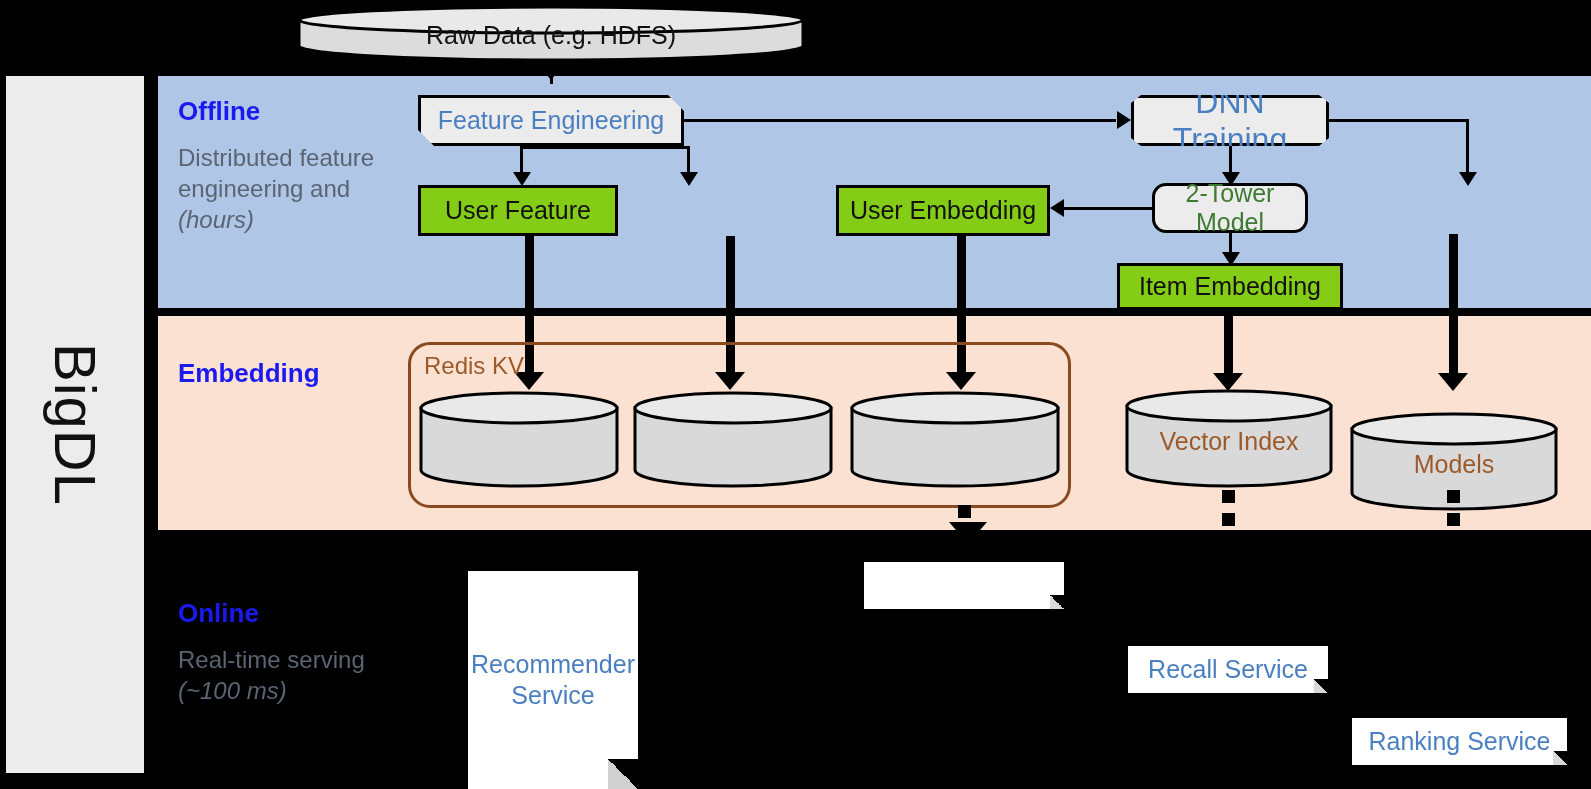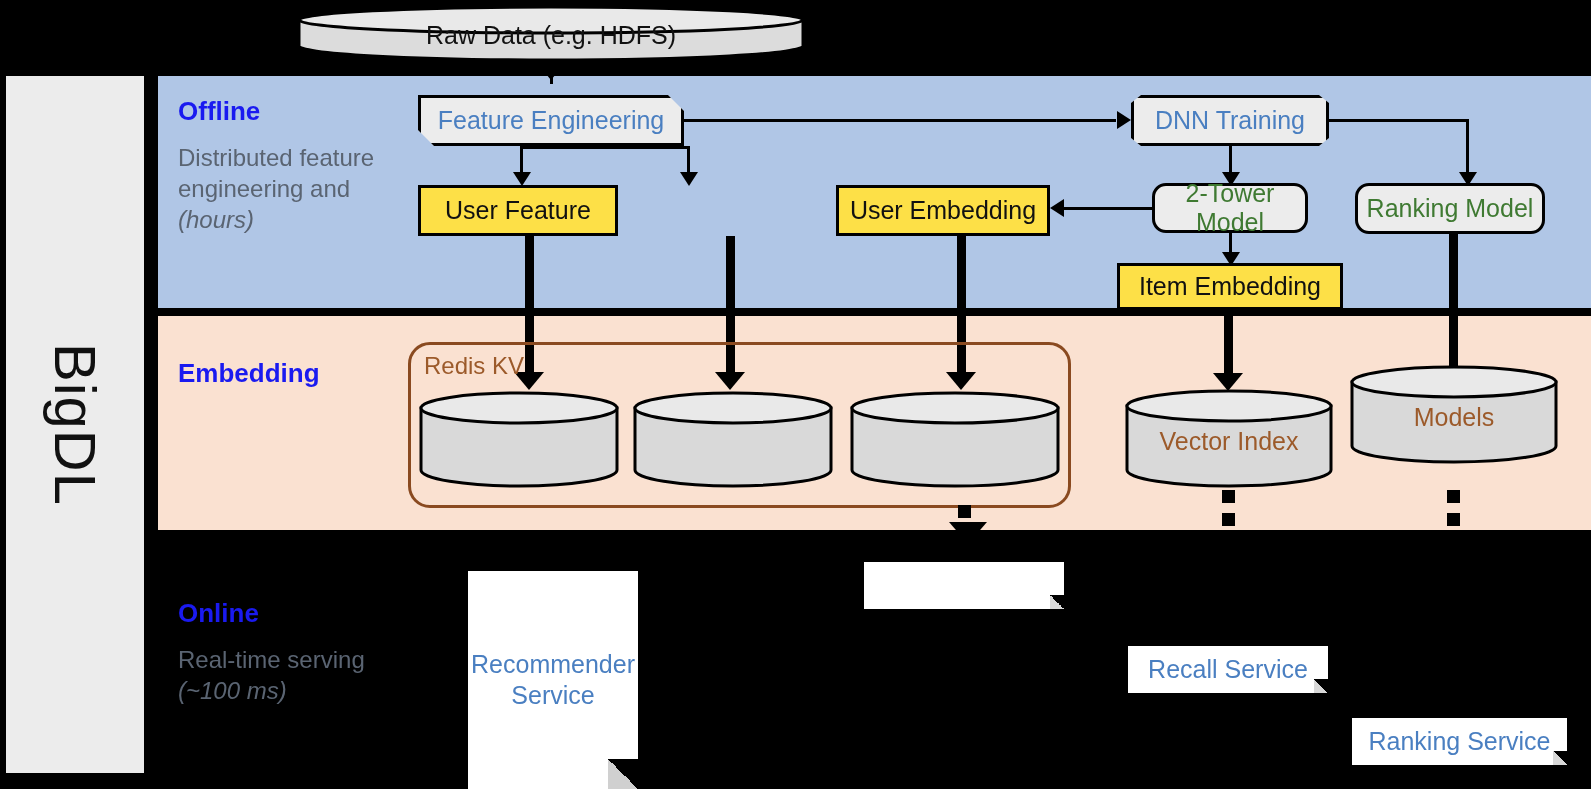--- a/index.html
+++ b/index.html
@@ -31,28 +31,28 @@
   #s-offline{left:178px;top:142px;width:210px;}
   #t-nearline{left:178px;top:358px;}
   #s-nearline{left:178px;top:398px;width:230px;}
   #t-online{left:178px;top:598px;}
   #s-online{left:178px;top:644px;width:220px;}
 
   
   .node{position:absolute;box-sizing:border-box;display:flex;align-items:center;
         justify-content:center;text-align:center;line-height:1.15;}
 
-  .gray-box{background:#fde047;border:3px solid #000;color:#111;font-size:25px;}
+  .gray-box{background:#84cc16;border:3px solid #000;color:#111;font-size:25px;}
 
   .proc-box{background:#ececec;border:3px solid #000;color:#4a7fc1;font-size:25px;}
   .flag{clip-path:polygon(0 0, calc(100% - 16px) 0, 100% 16px, 100% 100%, 16px 100%, 0 calc(100% - 16px));}
 
   .round-box{background:#ececec;border:3px solid #000;border-radius:14px;color:#3f7a32;font-size:25px;}
 
-  .banner{background:#ececec;border:3px solid #000;color:#4a7fc1;font-size:25px;
+  .banner{background:#ececec;border:3px solid #000;color:#4a7fc1;font-size:32px;
     clip-path:polygon(0 8px, 10px 0, calc(100% - 10px) 0, 100% 8px, 100% calc(100% - 8px),
                       calc(100% - 10px) 100%, 10px 100%, 0 calc(100% - 8px));}
 
   
   .cyl{position:absolute;}
   .cyl svg{display:block;overflow:visible;}
   .cyl .cyl-label{position:absolute;left:0;right:0;top:50%;transform:translateY(-40%);
     text-align:center;font-size:25px;color:#9c5a2a;pointer-events:none;}
   .cyl .cyl-label.dark{color:#111;}
 
@@ -139,23 +139,20 @@
   <div class="node gray-box" style="left:418px;top:185px;width:200px;height:51px;">
     <span>User Feature</span>
   </div>
   <div class="node gray-box" style="left:836px;top:185px;width:214px;height:51px;">
     <span>User Embedding</span>
   </div>
 
   <div class="node round-box" style="left:1152px;top:183px;width:156px;height:50px;">
     <span>2-Tower Model</span>
   </div>
-  <div class="node round-box" style="left:1355px;top:183px;width:190px;height:51px;">
-    <span>Ranking Model</span>
-  </div>
 
   <div class="ln thin-h" style="left:1064px;top:207px;width:90px;"></div>
   <div class="arrow-lf" style="left:1050px;top:199px;"></div>
 
   <div class="ln thin-v" style="left:1229px;top:233px;height:27px;"></div>
   <div class="arrow-dn" style="left:1222px;top:252px;"></div>
 
   <div class="node gray-box" style="left:1117px;top:263px;width:226px;height:47px;">
     <span>Item Embedding</span>
   </div>
@@ -203,21 +200,21 @@
   </div>
 
   <div class="cyl" style="left:1124px;top:388px;width:210px;height:102px;">
     <svg width="210" height="102" viewBox="0 0 210 102">
       <path d="M3,18 L3,82 A102,16 0 0 0 207,82 L207,18 Z" fill="#d9d9d9" stroke="#000" stroke-width="3"></path>
       <ellipse cx="105" cy="18" rx="102" ry="15" fill="#e9e9e9" stroke="#000" stroke-width="3"></ellipse>
     </svg>
     <div class="cyl-label">Vector Index</div>
   </div>
 
-  <div class="cyl" style="left:1349px;top:364px;width:210px;height:102px;">
+  <div class="cyl" style="left:1349px;top:411px;width:210px;height:102px;">
     <svg width="210" height="102" viewBox="0 0 210 102">
       <path d="M3,18 L3,82 A102,16 0 0 0 207,82 L207,18 Z" fill="#d9d9d9" stroke="#000" stroke-width="3"></path>
       <ellipse cx="105" cy="18" rx="102" ry="15" fill="#e9e9e9" stroke="#000" stroke-width="3"></ellipse>
     </svg>
     <div class="cyl-label">Models</div>
   </div>
 
   <div class="sq" style="left:958px;top:505px;"></div>
   <div class="arrow-dn fat" style="left:949px;top:522px;border-top-width:22px;border-left-width:19px;border-right-width:19px;"></div>
 

